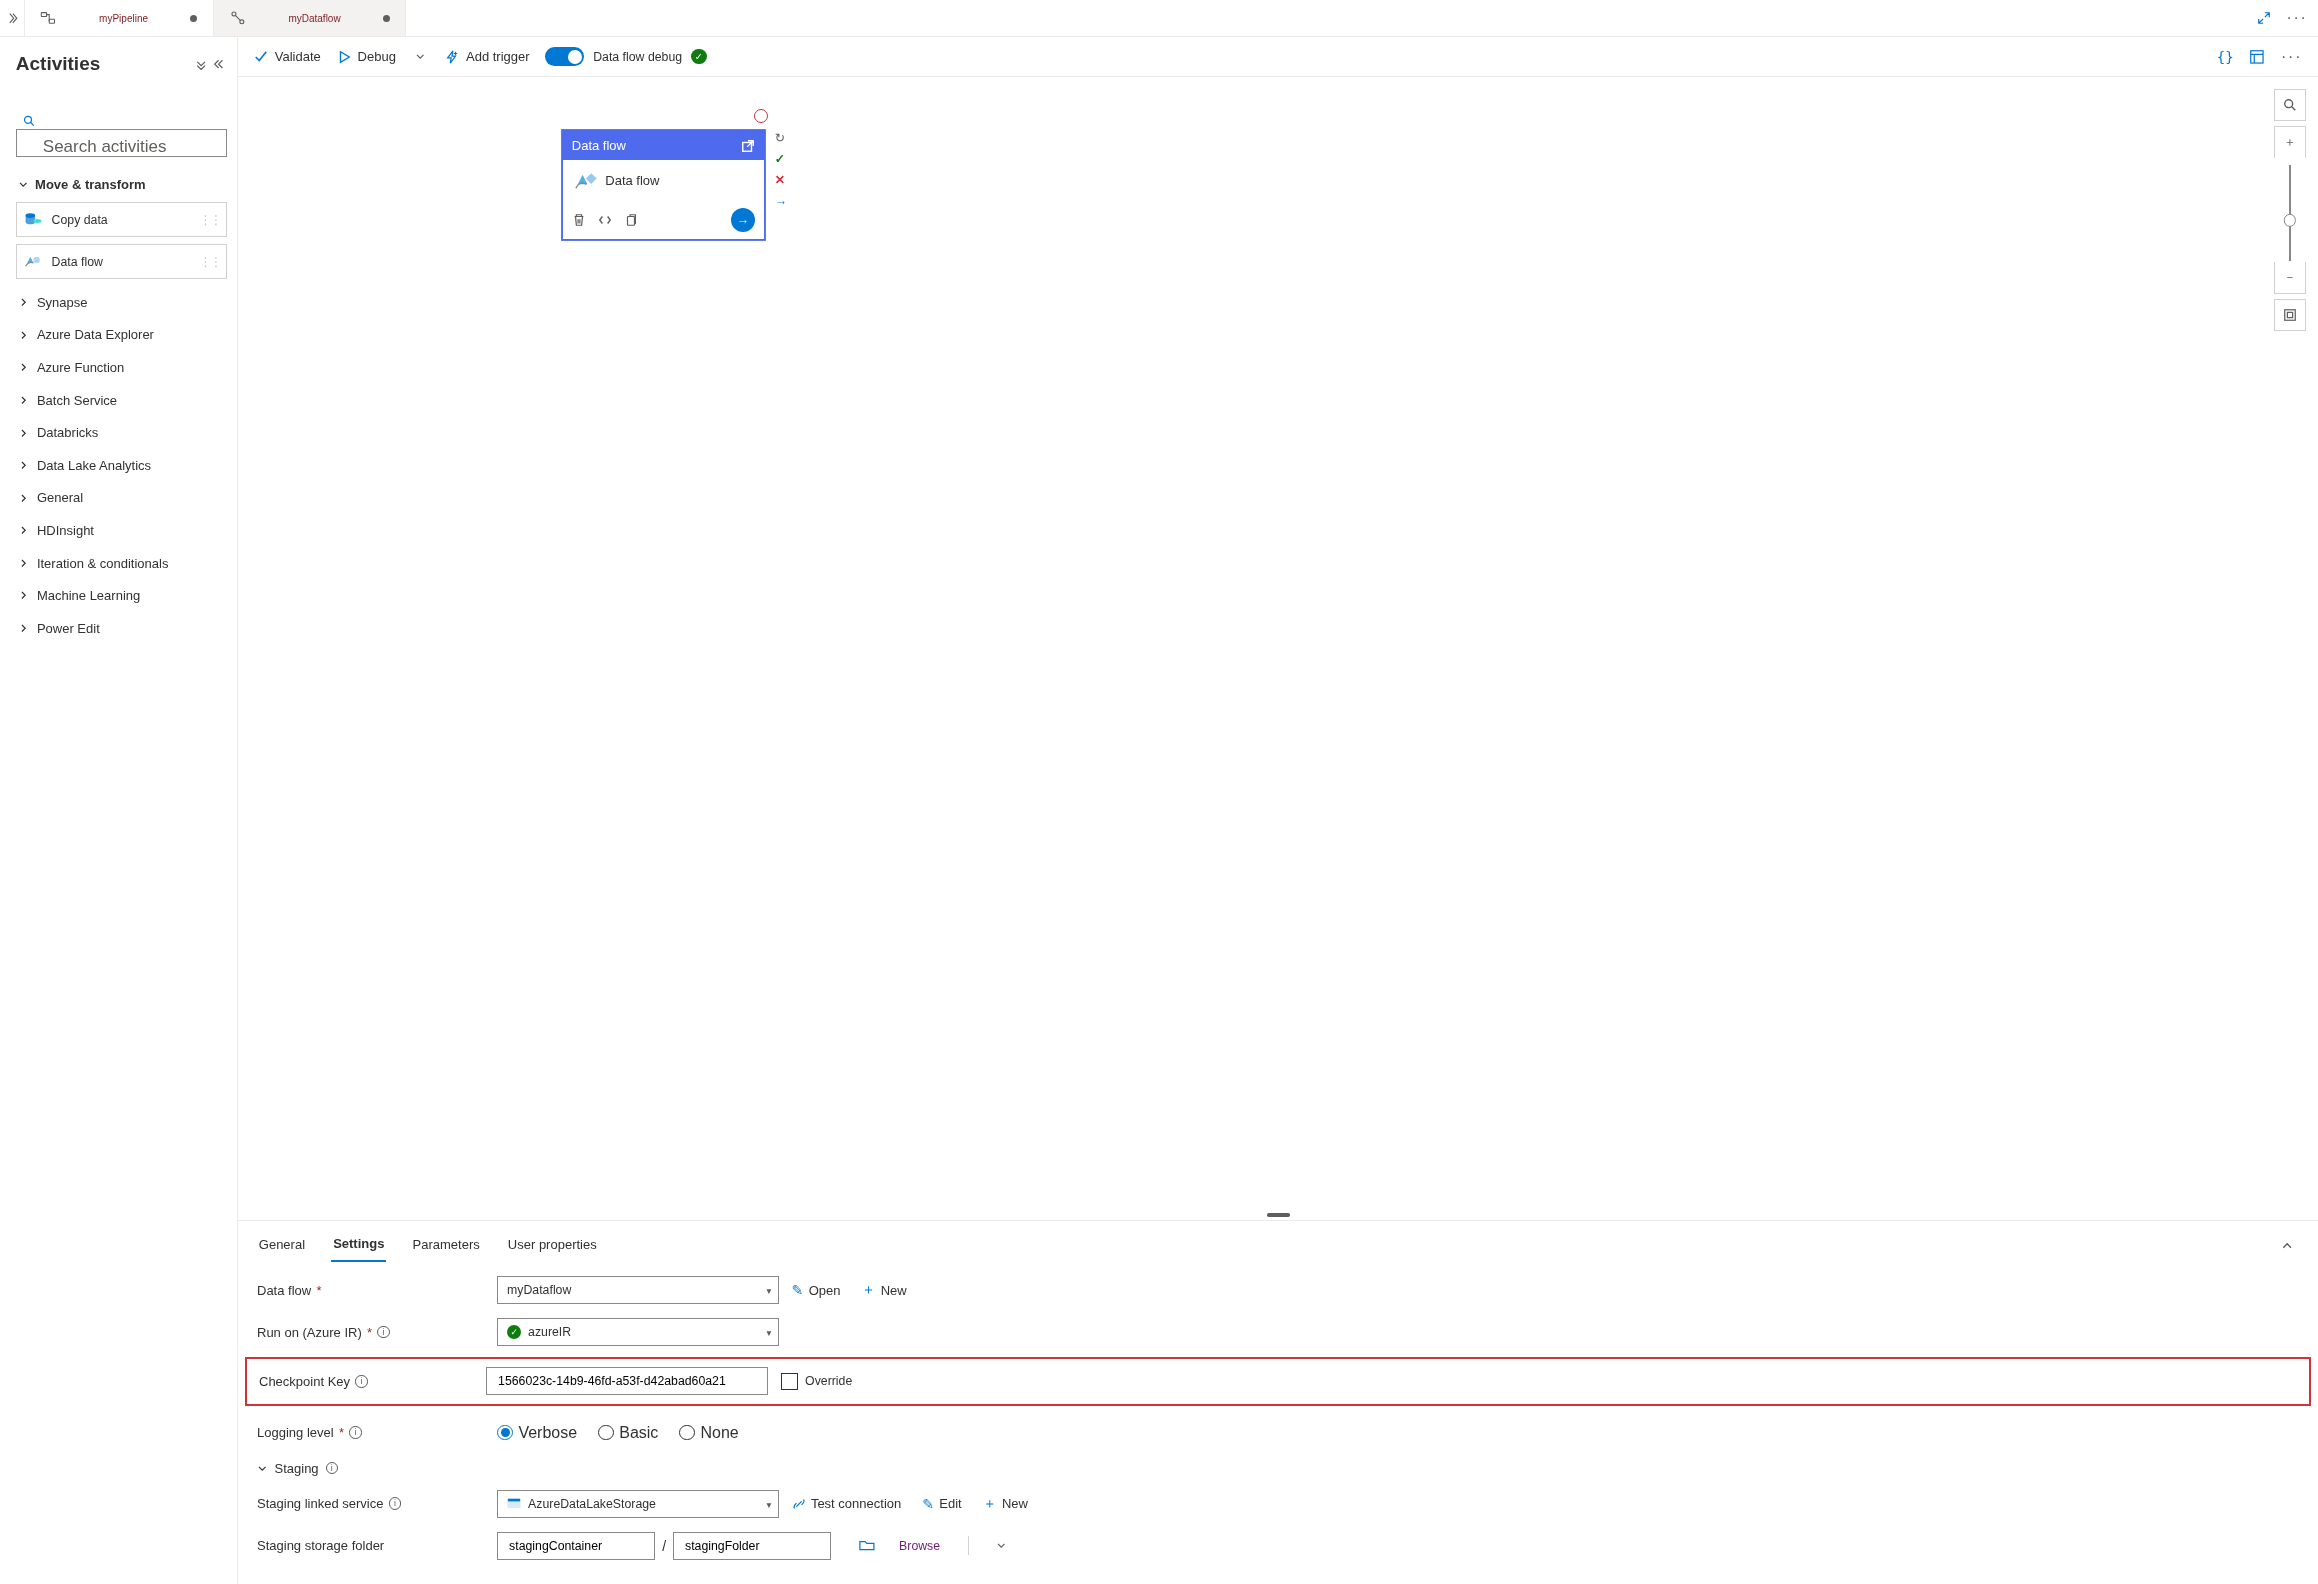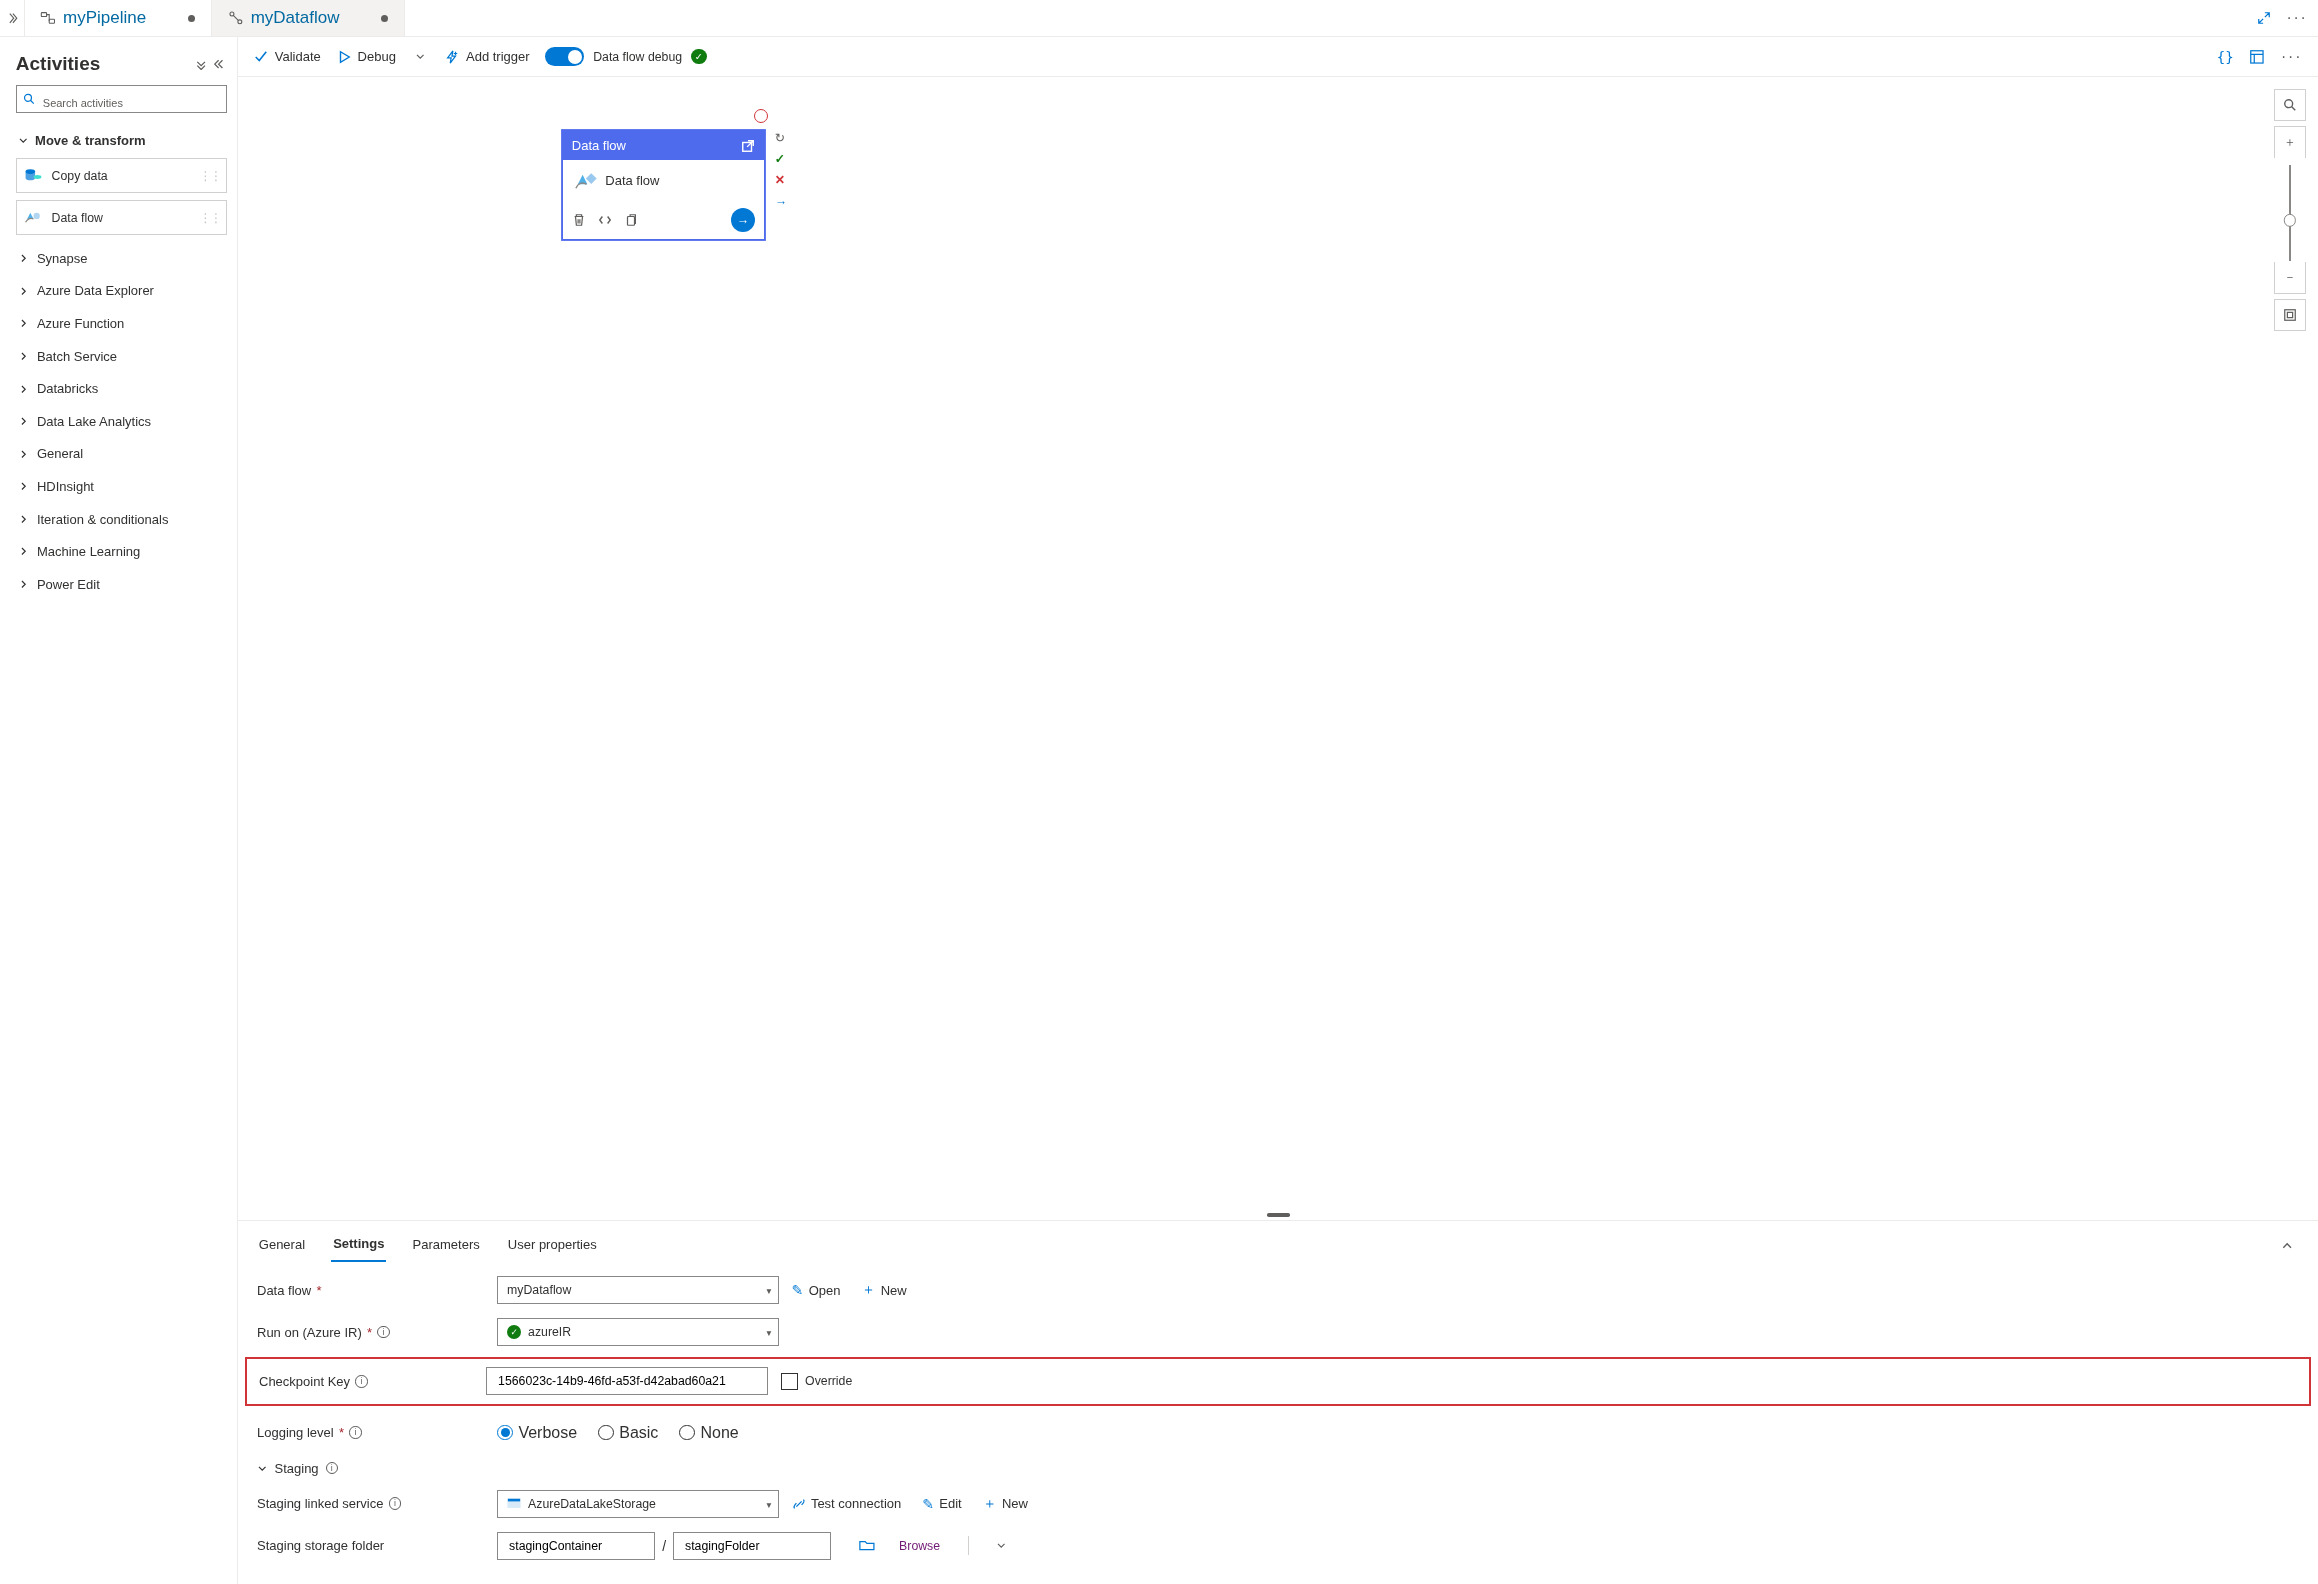--- a/index.html
+++ b/index.html
@@ -6,37 +6,37 @@
   body { margin: 0; padding: 0; font-size: 12.3px; color: #323130; background: #fff; }
   .root { display: flex; flex-direction: column; height: 100vh; }
 
   
   .tabs-row { display: flex; align-items: stretch; height: 37px; border-bottom: 0.9px solid #edebe9; }
   .tab-expand-btn { width: 24.5px; display:flex; align-items:center; justify-content:center; border-right:0.9px solid #edebe9; cursor:pointer;}
   .tab { display:flex; align-items:center; gap:7px; padding:0 15.8px; border-right:0.9px solid #edebe9; cursor:pointer; position:relative;}
   .tab.active { background:#fff; }
   .tab.inactive { background:#f3f2f1; }
   .tab-icon { width:15.8px; height:15.8px; display:flex; align-items:center; justify-content:center; color:#605e5c;}
-  .tab-label { font-size:17px; color:#0369a1; }
+  .tab-label { font-size:10px; color:#7f1d1d;margin-left:36px; }
   .tab-dirty { width:7px; height:7px; border-radius:50%; background:#605e5c; margin-left:35px;}
   .tabs-spacer { flex:1; }
   .tab-right { display:flex; align-items:center; gap:12.3px; padding:0 14px; color:#605e5c; }
   .tab-right-icon { width:17.5px; cursor:pointer; text-align:center; }
 
   
   .body { flex:1; display:flex; min-height:0; }
 
   
   .sidebar { width:238px; border-right:0.9px solid #edebe9; padding:15.8px 10.5px 10.5px 15.8px; overflow-y:auto;}
   .sidebar-header { display:flex; align-items:center; justify-content:space-between; margin-bottom:10.5px;}
   .sidebar-title { font-size:19px; font-weight:600; }
   .sidebar-header-icons { display:flex; gap:7px; color:#605e5c; }
   .chev { cursor:pointer; font-size:12.3px; }
   .search-box { position:relative; margin-bottom:12.3px; }
-  .search-box input { width:100%; height:28px; border:0.9px solid #8a8886; padding:8px 7px 0 26px; font-size:11px; outline:none;}
+  .search-box input { width:100%; height:28px; border:0.9px solid #8a8886; padding:8px 7px 0 26px; font-size:17px; outline:none;margin-top:44px;}
   .search-box input::placeholder { color:#605e5c; }
   .search-box .search-icon { position:absolute; left:7px; top:50%; transform:translateY(-50%); color:#0078d4; font-size:12.3px;}
   .group-header { display:flex; align-items:center; gap:7px; font-weight:600; font-size:13px; padding:7px 1.8px; cursor:pointer;}
   .activity-card { display:flex; align-items:center; gap:8.8px; border:0.9px solid #d2d0ce; border-radius:0; height:35px; padding:0 7px; margin:3.5px 0 7px 0; cursor:grab; position:relative;}
   .activity-card .grip { position:absolute; right:5.3px; color:#c8c6c4; letter-spacing:-1.8px; }
   .activity-icon { width:19px; height:19px; display:flex; align-items:center; justify-content:center; }
   .collapsed-group { display:flex; align-items:center; gap:8.8px; padding:8.8px 1.8px; font-size:13px; cursor:pointer; color:#323130;}
 
   
   .main { flex:1; display:flex; flex-direction:column; min-width:0;}

